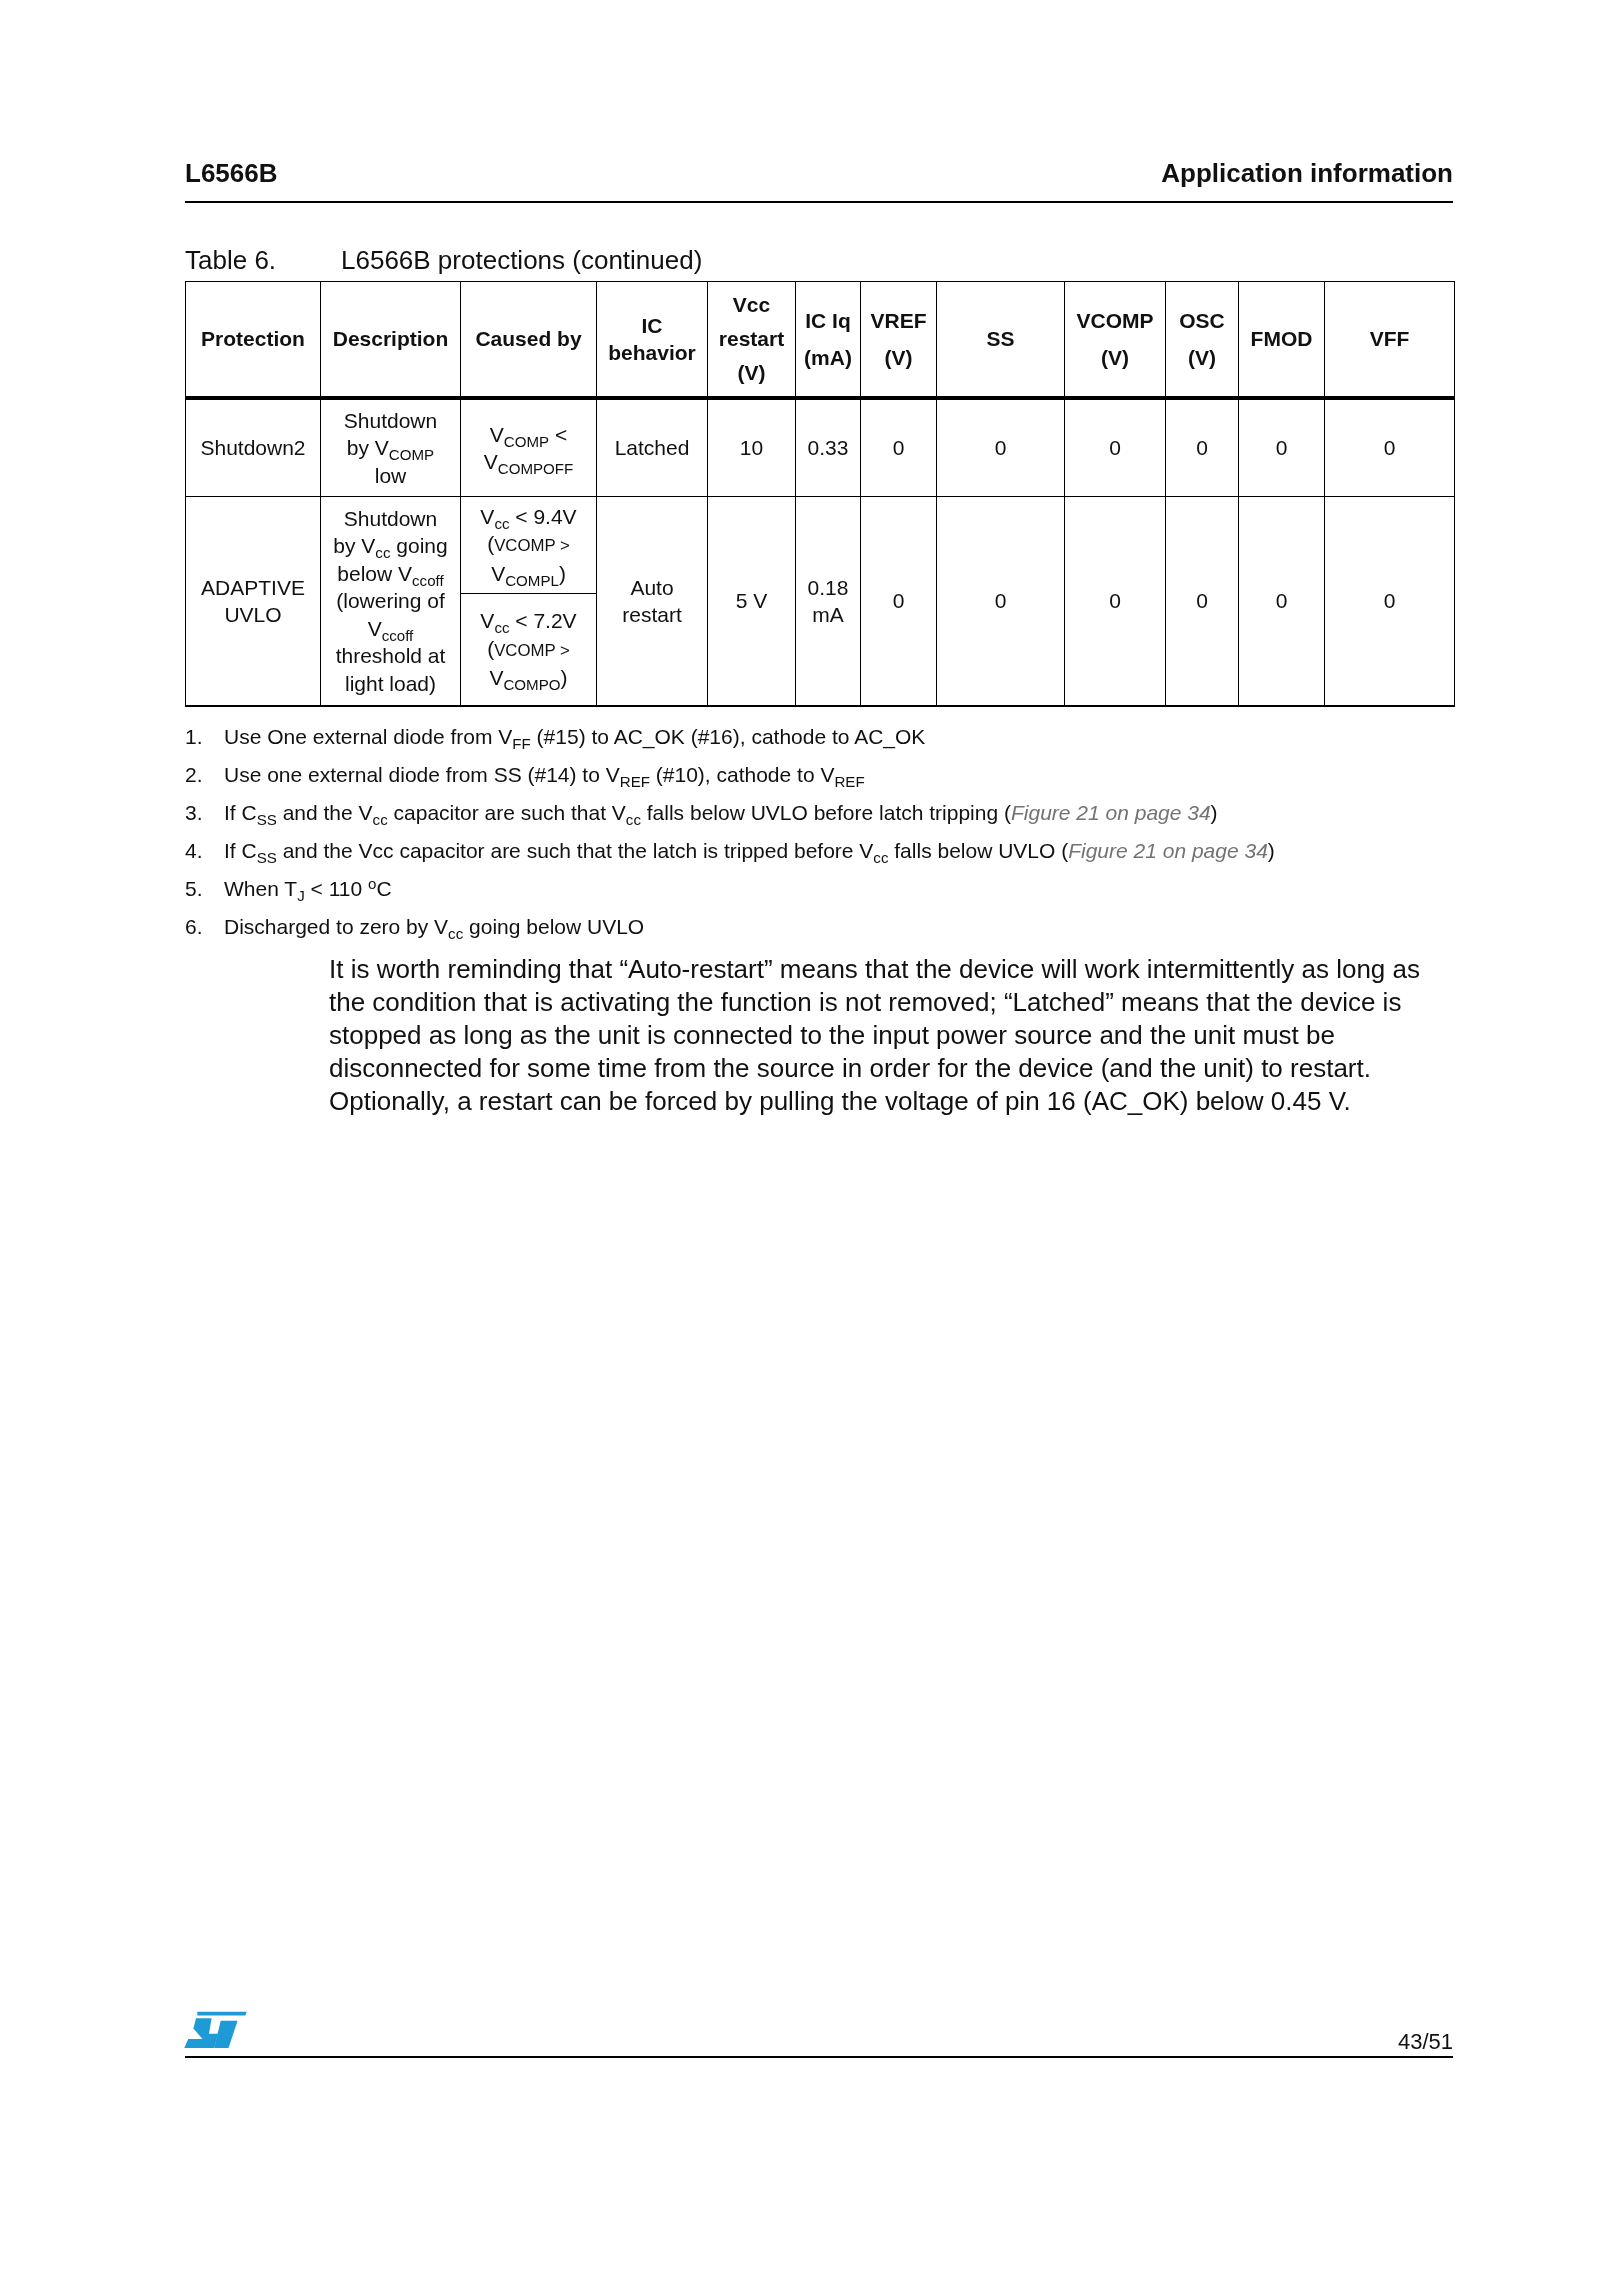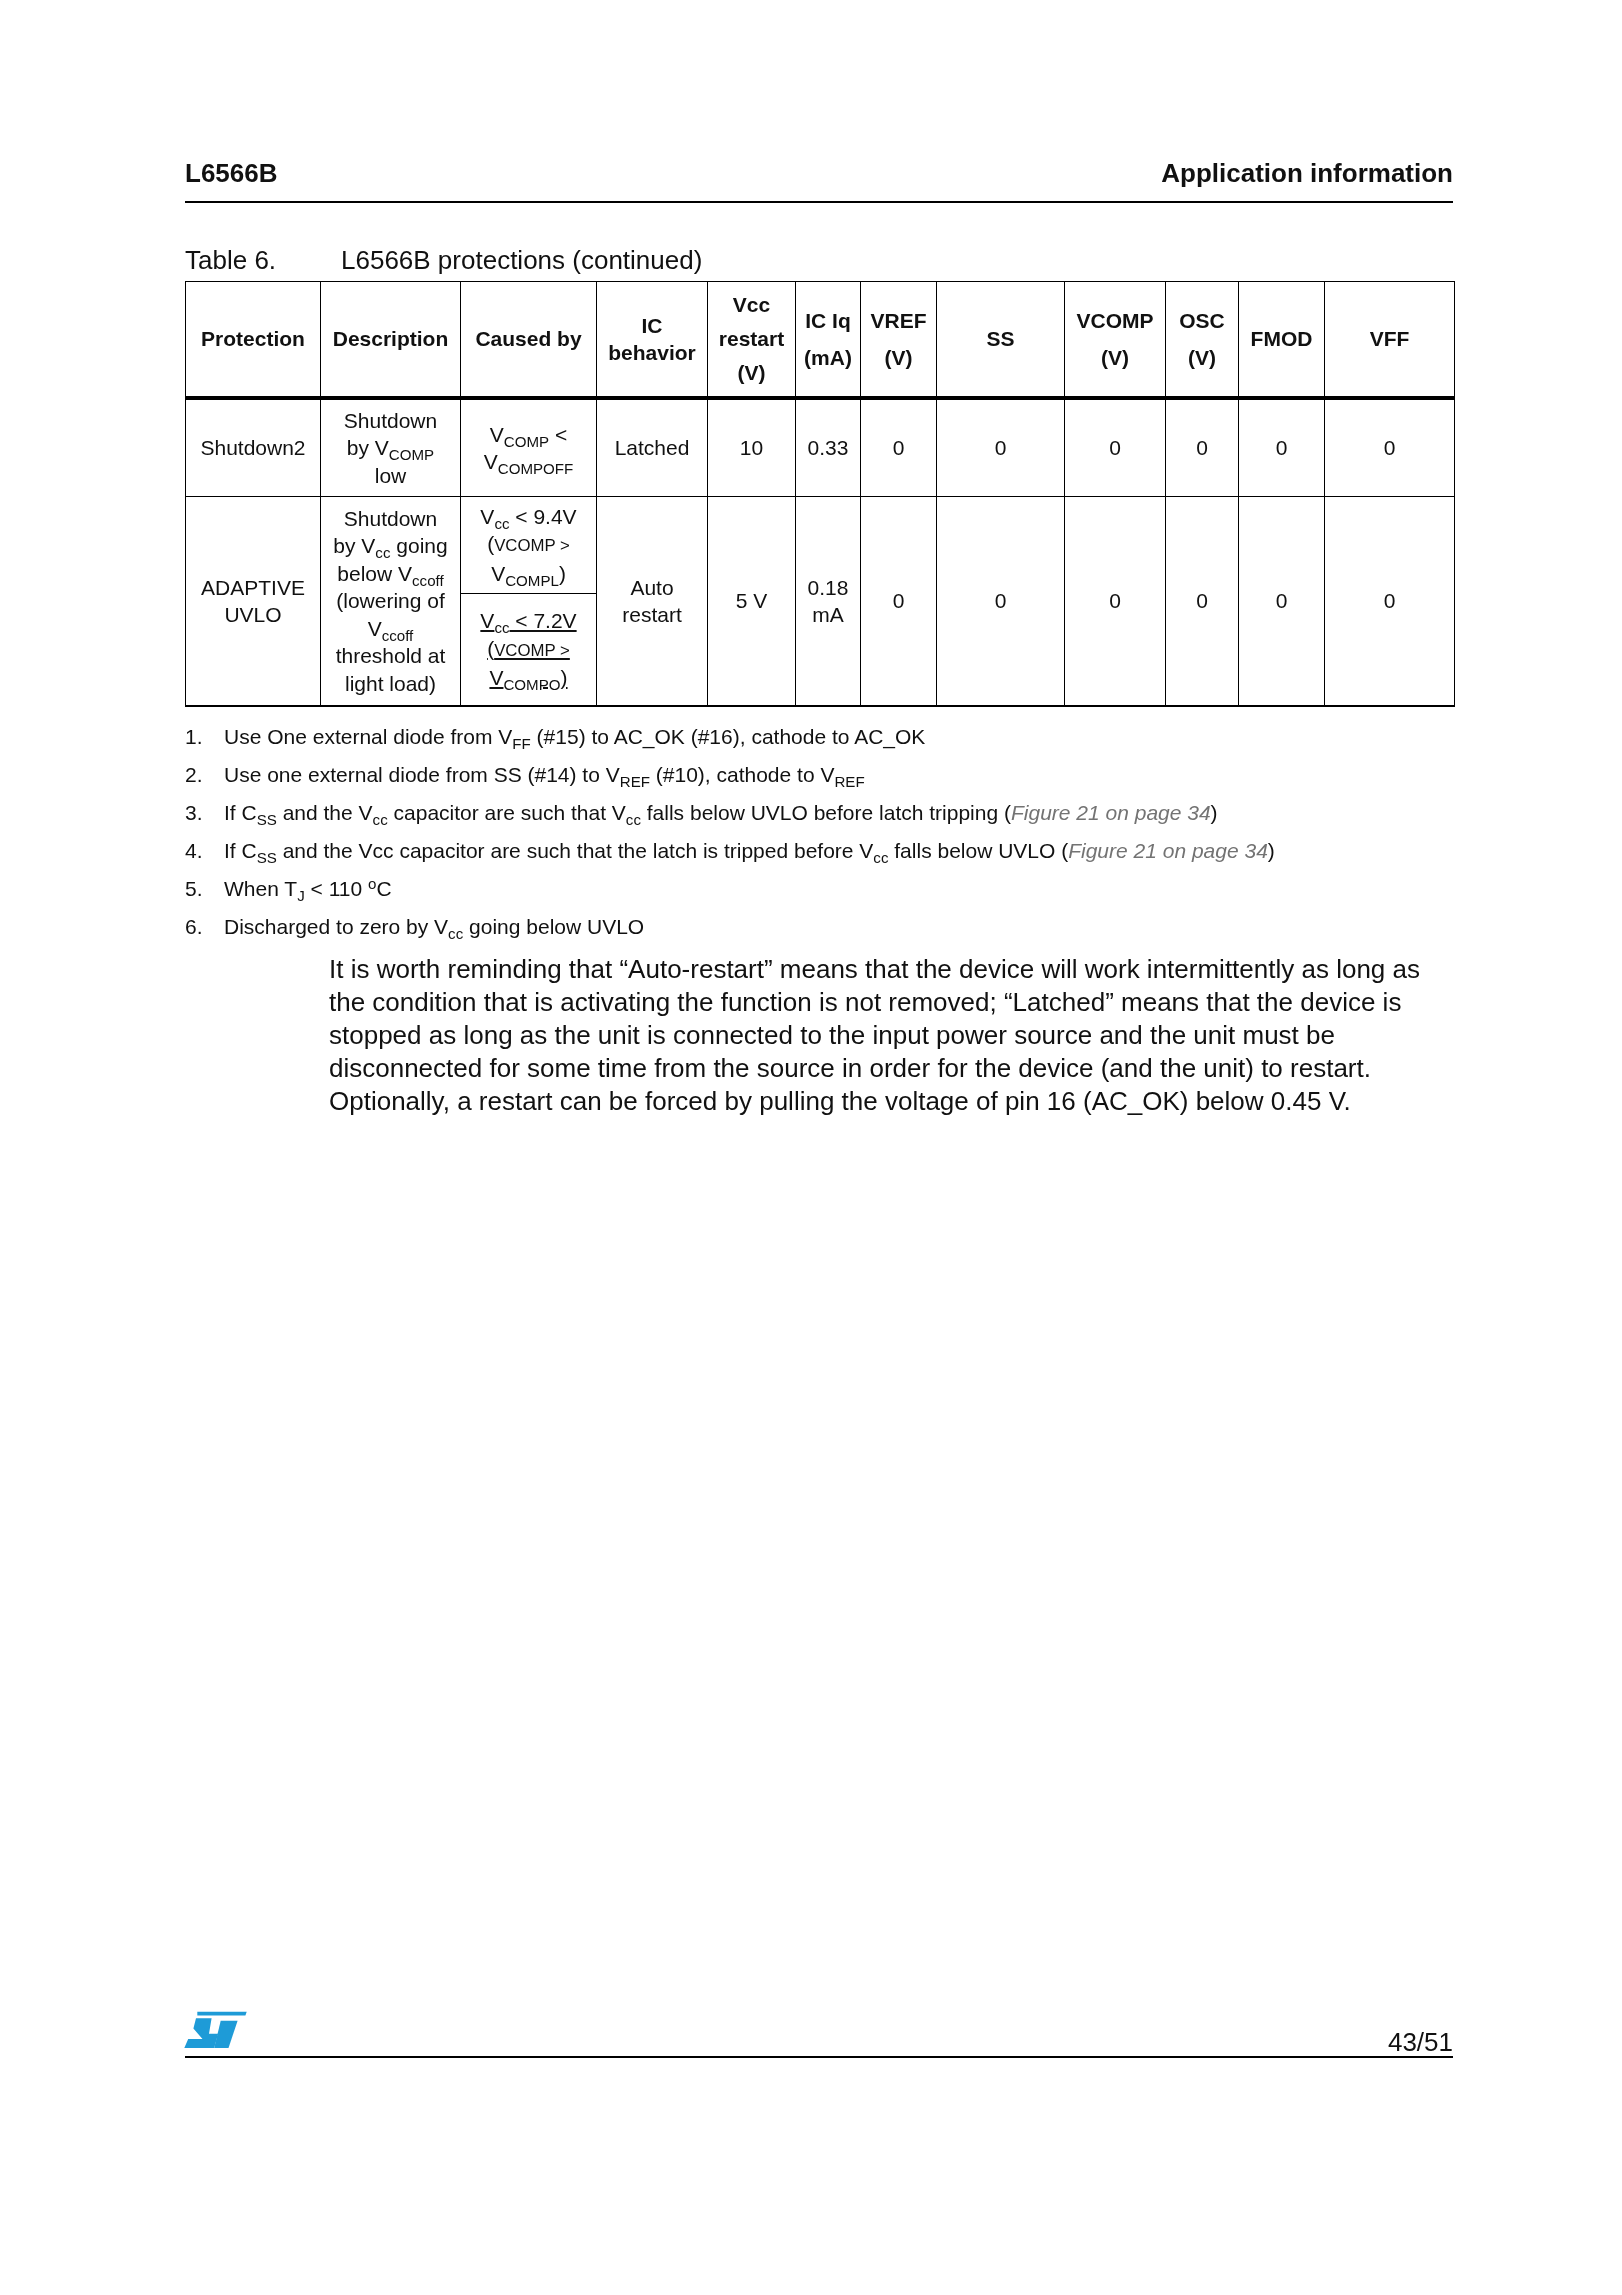--- a/index.html
+++ b/index.html
@@ -24,39 +24,39 @@
     position: absolute; left: 185px; top: 281px; width: 1268px;
     border-collapse: collapse; table-layout: fixed;
     font-size: 21px; line-height: 27.5px;
   }
   table.prot th, table.prot td {
     border: 1.3px solid #000; text-align: center; vertical-align: middle; padding: 0 2.6px;
   }
   table.prot th { font-weight: bold; height: 114px; border-bottom: 4.6px solid #000; }
   table.prot tr.r1 td { height: 96px; }
   table.prot tr.r2a td.sub { height: 96px; }
-  table.prot tr.r2b td.sub { height: 111px; text-decoration: underline; }
+  table.prot tr.r2b td.sub { height: 111px; }
   table.prot tr:last-child td, table.prot td.last { border-bottom: 2px solid #000; }
   sub { font-size: 0.72em; vertical-align: -0.35em; line-height: 0; }
   sup { font-size: 0.72em; vertical-align: 0.45em; line-height: 0; }
   .small { font-size: 0.8em; }
   .footnotes {
     position: absolute; left: 185px; top: 718px; width: 1268px;
     font-size: 21px; line-height: 38px; margin: 0; padding: 0; list-style: none;
   }
   .footnotes li { display: flex; }
   .footnotes .fn-num { width: 39px; flex: none; }
   .xref { color: #737373; font-style: italic; }
   .body-para {
     position: absolute; left: 328px; top: 952px; width: 1119px;
     font-size: 26px; line-height: 33px; margin: 1px;
   }
   .logo { position: absolute; left: 183px; top: 2010px; width: 65px; height: 41px; }
   .footer-rule { position: absolute; left: 185px; top: 2056px; width: 1268px; border-top: 2px solid #000; }
-  .page-number { position: absolute; right: 169px; top: 2029px; font-size: 26px; line-height: 26px; }
+  .page-number { position: absolute; right: 169px; top: 2029px; font-size: 22px; line-height: 26px; }
 </style>
 </head>
 <body>
 
 <div class="page-header">
   <span class="left">L6566B</span>
   <span class="right">Application information</span>
 </div>
 
 <div class="table-caption">

